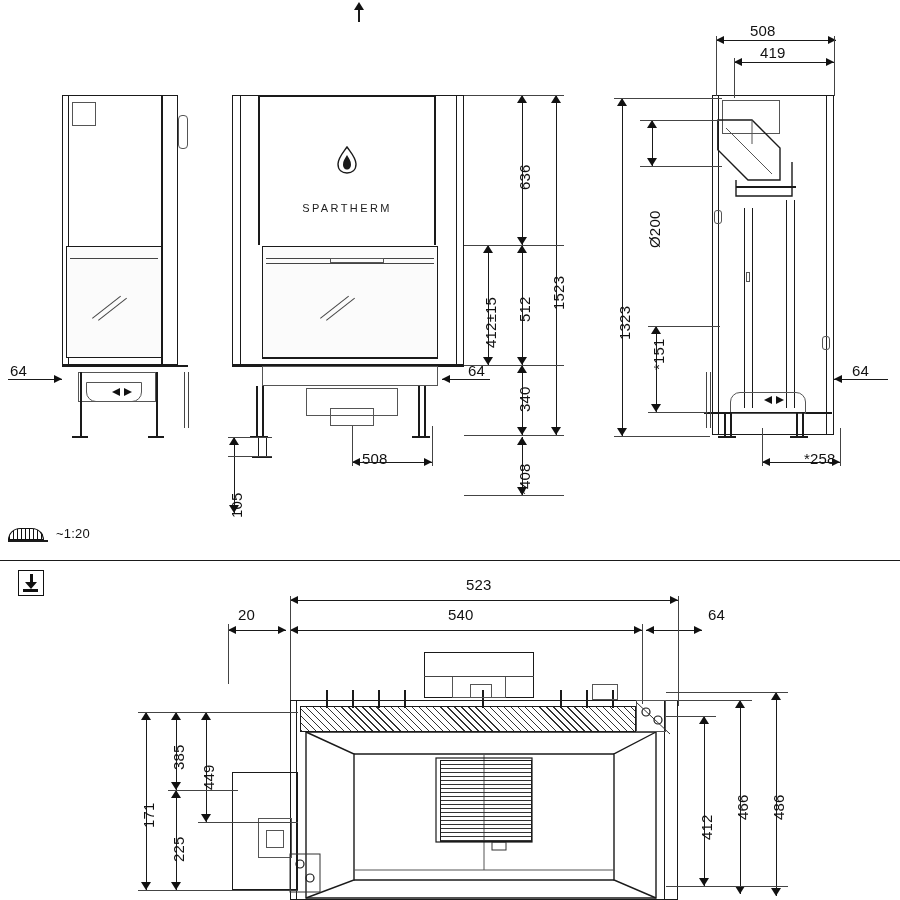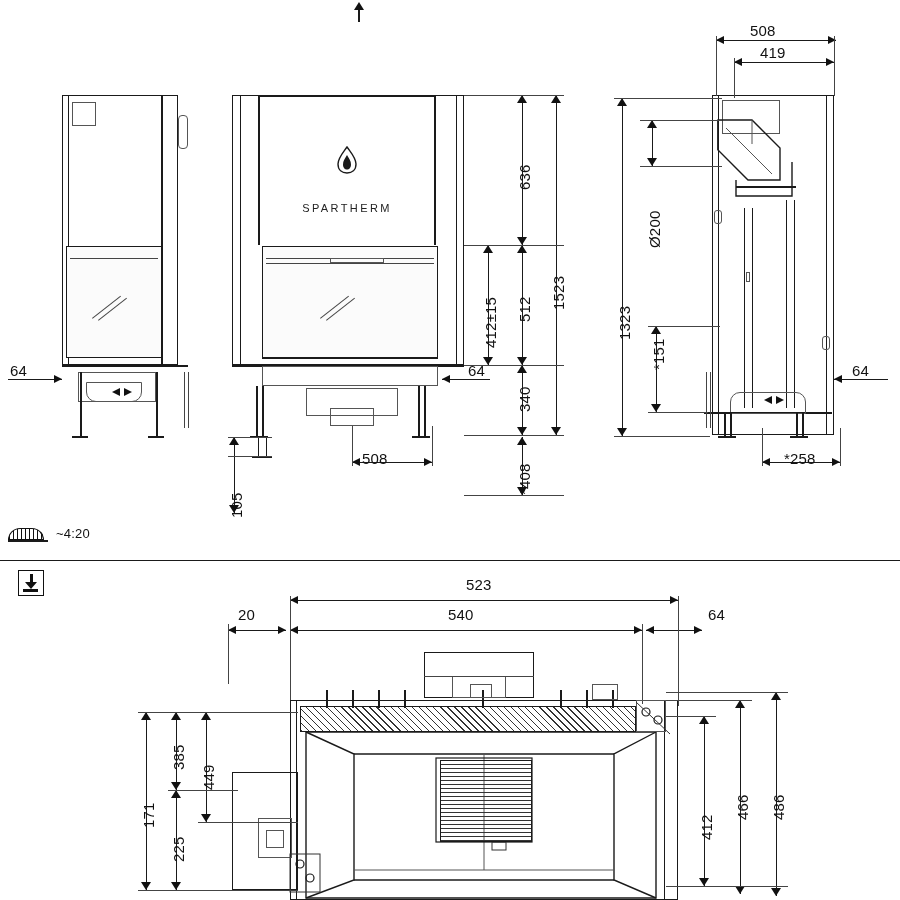--- a/index.html
+++ b/index.html
@@ -254,29 +254,29 @@
     <div class="ln h thin" style="left:648px;top:326px;width:72px;"></div>
     <div class="ln h thin" style="left:648px;top:412px;width:60px;"></div>
 
     <div class="ln h" style="left:834px;top:379px;width:54px;"></div>
     <div class="arrowl" style="left:834px;top:375px;"></div>
     <div class="dim" style="left:852px;top:362px;">64</div>
 
     <div class="ln h" style="left:762px;top:462px;width:78px;"></div>
     <div class="arrowl" style="left:762px;top:458px;"></div>
     <div class="arrowr" style="left:832px;top:458px;"></div>
-    <div class="dim" style="left:784px;top:450px;">*258</div>
+    <div class="dim" style="left:804px;top:450px;">*258</div>
     <div class="ln v thin" style="left:762px;top:428px;height:38px;"></div>
     <div class="ln v thin" style="left:840px;top:428px;height:38px;"></div>
   </div>
 
   <div class="scalebar" style="left:8px;top:528px;width:100px;height:20px;">
     <div class="sb"></div>
     <div class="ln h2" style="left:0;top:12px;width:40px;"></div>
-    <div class="dim sm" style="left:48px;top:-2px;">~4:20</div>
+    <div class="dim sm" style="left:48px;top:-2px;">~1:20</div>
   </div>
 
   <div class="divider" style="top:560px;"></div>
   <div class="dlicon" style="left:18px;top:570px;">
     <div class="stem"></div>
       <div class="head"></div>
       <div class="base"></div>
   </div>
 
   <div>

